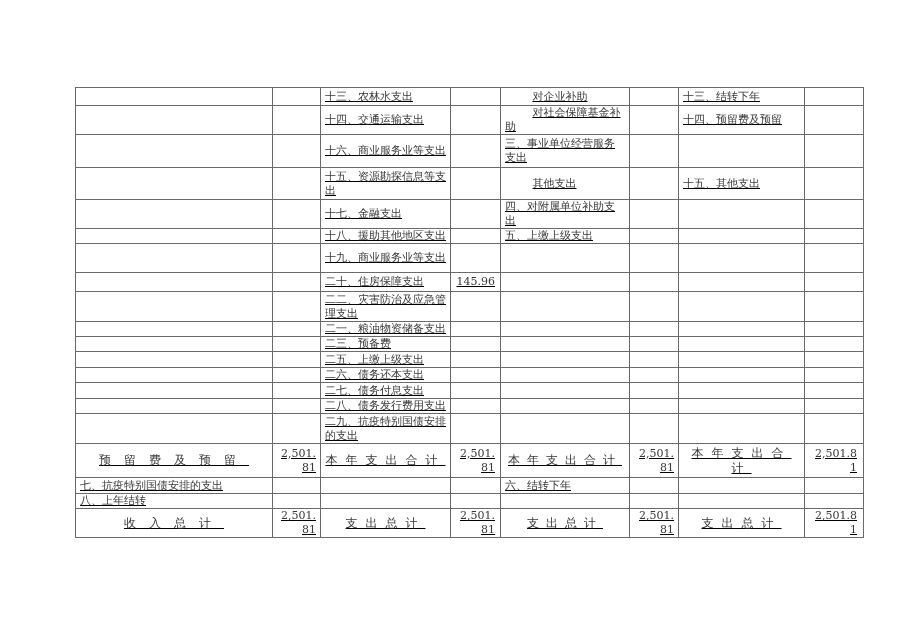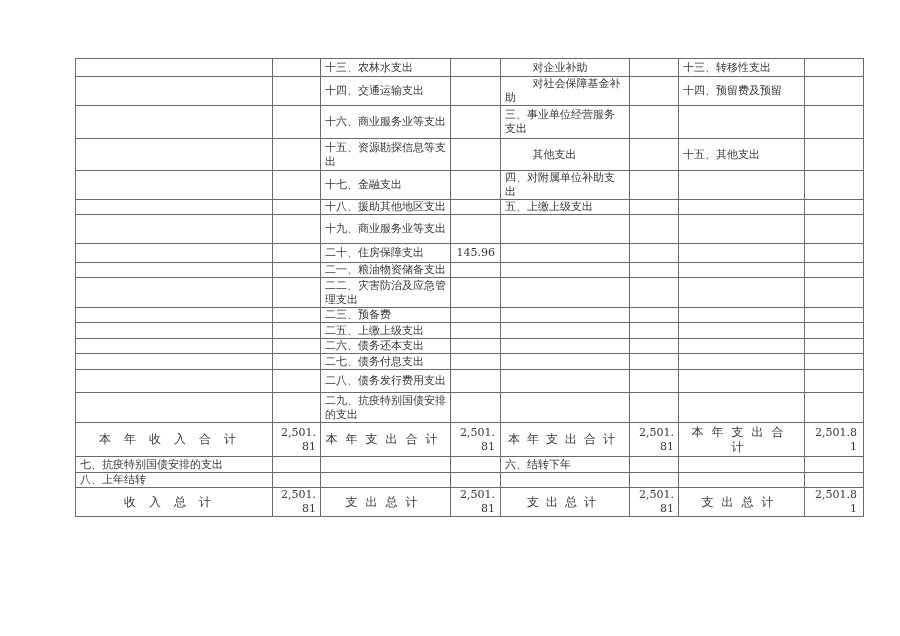--- a/index.html
+++ b/index.html
@@ -1,22 +1,22 @@
 <!DOCTYPE html>
 <html><head>
 <meta charset="utf-8">
 <style>
   html,body{margin:0;padding:0;background:#ffffff;}
   .page{
     position:relative;width:900px;height:636px;background:#ffffff;overflow:hidden;
     font-family:"DejaVu Serif","Liberation Serif",serif;
   }
   table.sheet{
-    position:absolute;left:75px;top:58px;
-    border-collapse:collapse;table-layout:fixed;
+    position:absolute;left:75px;top:87px;
+    border-collapse:collapse;table-layout:fixed;text-decoration:underline;
   }
   td{
     border:1px solid #6a6a6a;
     color:#383838;
     font-size:11px;
     line-height:14px;
     padding:0 4px;
     vertical-align:middle;
     overflow-wrap:break-word;
   }
@@ -47,21 +47,21 @@
       <col style="width:59px">
     </colgroup>
     <tbody>
         <tr style="height: 18px;">
           <td class="lbl c1"></td>
           <td class="val c2"></td>
           <td class="lbl c3">十三、农林水支出</td>
           <td class="val c4"></td>
           <td class="lbl c5 ind">对企业补助</td>
           <td class="val c6"></td>
-          <td class="lbl c7">十三、转移性支出</td>
+          <td class="lbl c7">十三、结转下年</td>
           <td class="val c8"></td>
         </tr>
         <tr style="height: 25px;">
           <td class="lbl c1"></td>
           <td class="val c2"></td>
           <td class="lbl c3">十四、交通运输支出</td>
           <td class="val c4"></td>
           <td class="lbl c5 ind">对社会保障基金补助</td>
           <td class="val c6"></td>
           <td class="lbl c7">十四、预留费及预留</td>
@@ -120,102 +120,102 @@
         <tr style="height: 19px;">
           <td class="lbl c1"></td>
           <td class="val c2"></td>
           <td class="lbl c3">二十、住房保障支出</td>
           <td class="val c4">145.96</td>
           <td class="lbl c5"></td>
           <td class="val c6"></td>
           <td class="lbl c7"></td>
           <td class="val c8"></td>
         </tr>
+        <tr style="height: 30px;">
+          <td class="lbl c1"></td>
+          <td class="val c2"></td>
+          <td class="lbl c3">二二、灾害防治及应急管理支出</td>
+          <td class="val c4"></td>
+          <td class="lbl c5"></td>
+          <td class="val c6"></td>
+          <td class="lbl c7"></td>
+          <td class="val c8"></td>
+        </tr>
         <tr style="height: 14px;">
           <td class="lbl c1"></td>
           <td class="val c2"></td>
           <td class="lbl c3">二一、粮油物资储备支出</td>
           <td class="val c4"></td>
           <td class="lbl c5"></td>
           <td class="val c6"></td>
           <td class="lbl c7"></td>
           <td class="val c8"></td>
         </tr>
+        <tr style="height: 15px;">
+          <td class="lbl c1"></td>
+          <td class="val c2"></td>
+          <td class="lbl c3">二三、预备费</td>
+          <td class="val c4"></td>
+          <td class="lbl c5"></td>
+          <td class="val c6"></td>
+          <td class="lbl c7"></td>
+          <td class="val c8"></td>
+        </tr>
+        <tr style="height: 16px;">
+          <td class="lbl c1"></td>
+          <td class="val c2"></td>
+          <td class="lbl c3">二五、上缴上级支出</td>
+          <td class="val c4"></td>
+          <td class="lbl c5"></td>
+          <td class="val c6"></td>
+          <td class="lbl c7"></td>
+          <td class="val c8"></td>
+        </tr>
+        <tr style="height: 15px;">
+          <td class="lbl c1"></td>
+          <td class="val c2"></td>
+          <td class="lbl c3">二六、债务还本支出</td>
+          <td class="val c4"></td>
+          <td class="lbl c5"></td>
+          <td class="val c6"></td>
+          <td class="lbl c7"></td>
+          <td class="val c8"></td>
+        </tr>
+        <tr style="height: 16px;">
+          <td class="lbl c1"></td>
+          <td class="val c2"></td>
+          <td class="lbl c3">二七、债务付息支出</td>
+          <td class="val c4"></td>
+          <td class="lbl c5"></td>
+          <td class="val c6"></td>
+          <td class="lbl c7"></td>
+          <td class="val c8"></td>
+        </tr>
+        <tr style="height: 15px;">
+          <td class="lbl c1"></td>
+          <td class="val c2"></td>
+          <td class="lbl c3">二八、债务发行费用支出</td>
+          <td class="val c4"></td>
+          <td class="lbl c5"></td>
+          <td class="val c6"></td>
+          <td class="lbl c7"></td>
+          <td class="val c8"></td>
+        </tr>
         <tr style="height: 30px;">
           <td class="lbl c1"></td>
           <td class="val c2"></td>
-          <td class="lbl c3">二二、灾害防治及应急管理支出</td>
-          <td class="val c4"></td>
-          <td class="lbl c5"></td>
-          <td class="val c6"></td>
-          <td class="lbl c7"></td>
-          <td class="val c8"></td>
-        </tr>
-        <tr style="height: 15px;">
-          <td class="lbl c1"></td>
-          <td class="val c2"></td>
-          <td class="lbl c3">二三、预备费</td>
-          <td class="val c4"></td>
-          <td class="lbl c5"></td>
-          <td class="val c6"></td>
-          <td class="lbl c7"></td>
-          <td class="val c8"></td>
-        </tr>
-        <tr style="height: 16px;">
-          <td class="lbl c1"></td>
-          <td class="val c2"></td>
-          <td class="lbl c3">二五、上缴上级支出</td>
-          <td class="val c4"></td>
-          <td class="lbl c5"></td>
-          <td class="val c6"></td>
-          <td class="lbl c7"></td>
-          <td class="val c8"></td>
-        </tr>
-        <tr style="height: 15px;">
-          <td class="lbl c1"></td>
-          <td class="val c2"></td>
-          <td class="lbl c3">二六、债务还本支出</td>
-          <td class="val c4"></td>
-          <td class="lbl c5"></td>
-          <td class="val c6"></td>
-          <td class="lbl c7"></td>
-          <td class="val c8"></td>
-        </tr>
-        <tr style="height: 16px;">
-          <td class="lbl c1"></td>
-          <td class="val c2"></td>
-          <td class="lbl c3">二七、债务付息支出</td>
-          <td class="val c4"></td>
-          <td class="lbl c5"></td>
-          <td class="val c6"></td>
-          <td class="lbl c7"></td>
-          <td class="val c8"></td>
-        </tr>
-        <tr style="height: 23px;">
-          <td class="lbl c1"></td>
-          <td class="val c2"></td>
-          <td class="lbl c3">二八、债务发行费用支出</td>
-          <td class="val c4"></td>
-          <td class="lbl c5"></td>
-          <td class="val c6"></td>
-          <td class="lbl c7"></td>
-          <td class="val c8"></td>
-        </tr>
-        <tr style="height: 30px;">
-          <td class="lbl c1"></td>
-          <td class="val c2"></td>
           <td class="lbl c3">二九、抗疫特别国债安排的支出</td>
           <td class="val c4"></td>
           <td class="lbl c5"></td>
           <td class="val c6"></td>
           <td class="lbl c7"></td>
           <td class="val c8"></td>
         </tr>
         <tr class="total" style="height: 34px;">
-          <td class="lbl c1">本年收入合计</td>
+          <td class="lbl c1">预留费及预留</td>
           <td class="val c2">2,501.81</td>
           <td class="lbl c3">本年支出合计</td>
           <td class="val c4">2,501.81</td>
           <td class="lbl c5">本年支出合计</td>
           <td class="val c6">2,501.81</td>
           <td class="lbl c7">本年支出合计</td>
           <td class="val c8">2,501.81</td>
         </tr>
         <tr style="height: 16px;">
           <td class="lbl c1">七、抗疫特别国债安排的支出</td>

